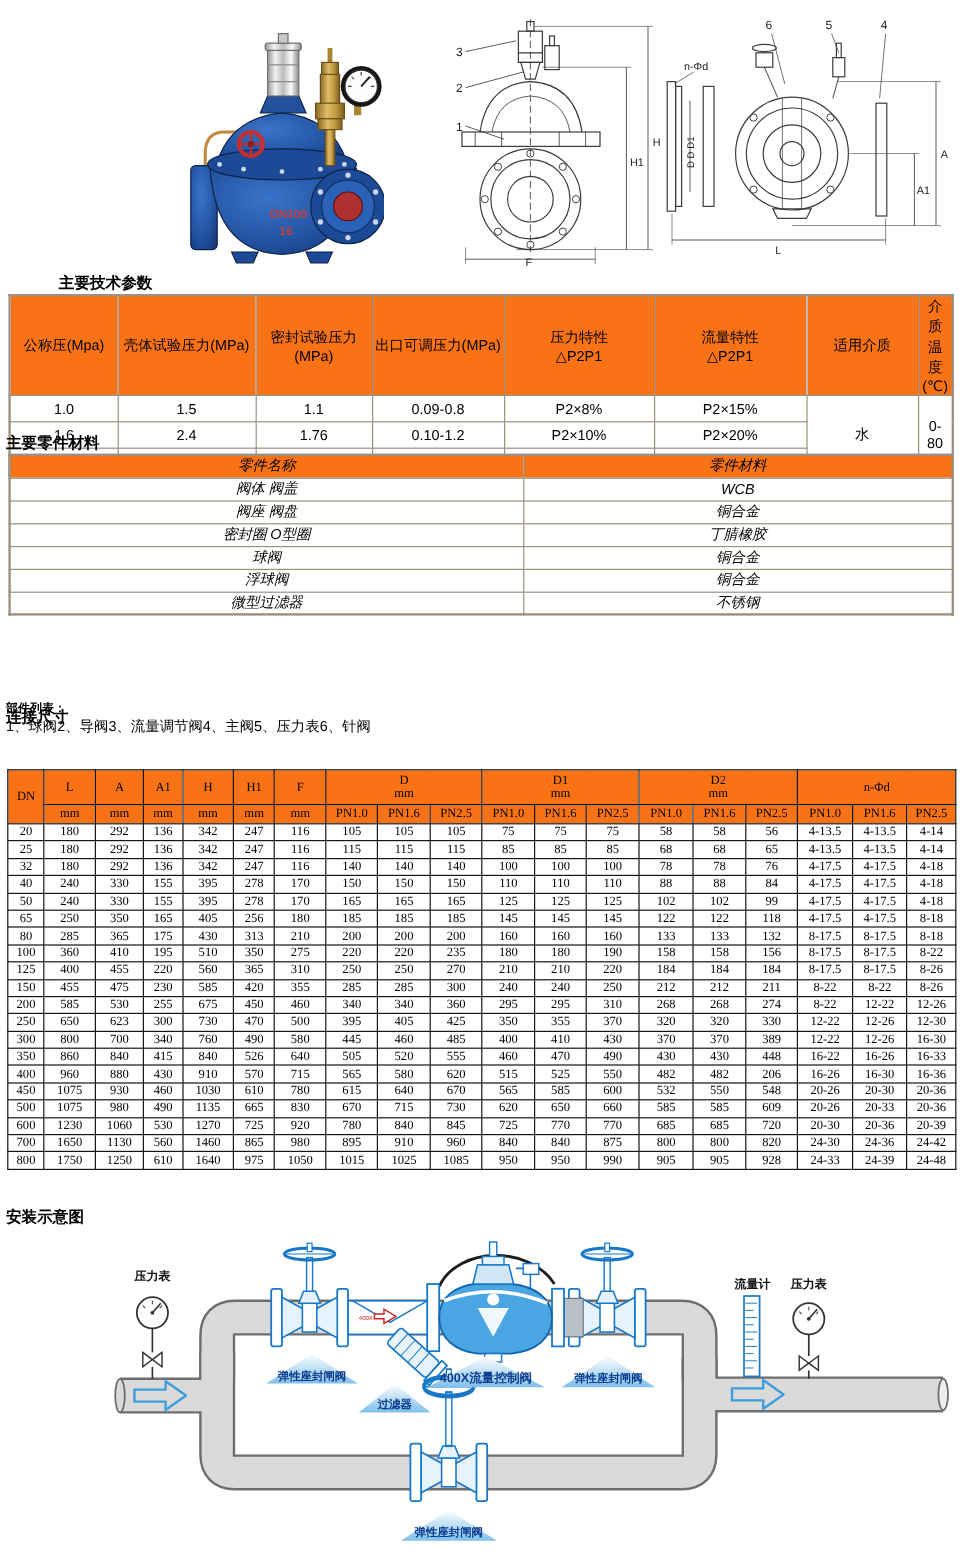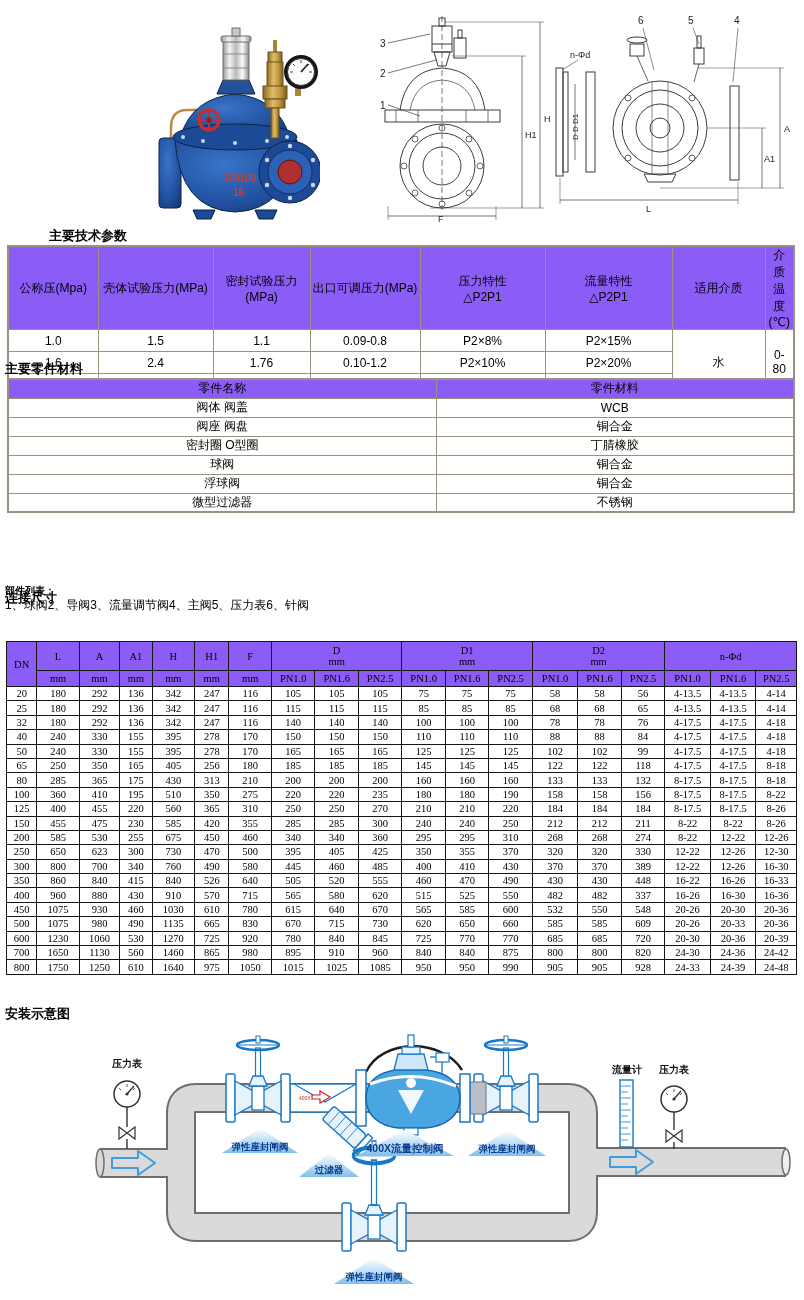--- a/index.html
+++ b/index.html
@@ -2,21 +2,21 @@
 <html><head>
 <meta charset="utf-8">
 <style>
   html,body{margin:0;padding:0;background:#fff;}
   .page{position:relative;width:804px;height:1300px;background:#fff;overflow:hidden;
         font-family:"Liberation Sans","DejaVu Sans",sans-serif;color:#000;}
   .sec{position:absolute;left:5px;margin:0;font-size:13px;font-weight:bold;white-space:nowrap;}
   table{border-collapse:collapse;table-layout:fixed;}
   .t1,.t2{position:absolute;left:7px;border:2px solid #9a9182;}
   .t1 th,.t1 td,.t2 th,.t2 td{border:1px solid #9a9182;text-align:center;font-size:12px;padding:0 2px;overflow:hidden;}
-  .t1 th,.t2 th,.t3 th{background:#8b5cf6;font-weight:normal;}
+  .t1 th,.t2 th,.t3 th{background:#f97316;font-weight:normal;}
   .t1 thead tr{height:42px;}
   .t1 tbody tr{height:22px;}
   .t2 tr{height:19px;}
   .t3{position:absolute;left:6px;border:1px solid #151515;}
   .t3 th,.t3 td{border:1px solid #151515;text-align:center;padding:0;overflow:hidden;
       font-family:"Liberation Serif","DejaVu Serif",serif;font-size:10.5px;}
   .t3 thead tr.r1{height:29px;}
   .t3 thead tr.r2{height:16px;}
   .t3 tbody tr{height:14.4px;}
   .parts{position:absolute;left:5px;top:583px;font-size:12px;line-height:15px;}
@@ -277,21 +277,21 @@
           <td>3.75</td>
           <td>2.75</td>
           <td>0.15-1.6</td>
           <td>P2×12%</td>
           <td>P2×25%</td>
         </tr>
       </tbody>
   </table>
 
   <h2 class="sec" style="top:360px;">主要零件材料</h2>
-  <table class="t2" style="top:378px;width:786px;">
+  <table class="t2" style="top:378px;width:786px;font-style:italic;">
     <colgroup>
         <col style="width:428px">
         <col style="width:358px">
       </colgroup>
     <thead>
         <tr id="mat-head">
           <th>零件名称</th>
           <th>零件材料</th>
         </tr>
       </thead>
@@ -690,21 +690,21 @@
           <td>570</td>
           <td>715</td>
           <td>565</td>
           <td>580</td>
           <td>620</td>
           <td>515</td>
           <td>525</td>
           <td>550</td>
           <td>482</td>
           <td>482</td>
-          <td>337</td>
+          <td>206</td>
           <td>16-26</td>
           <td>16-30</td>
           <td>16-36</td>
         </tr>
         <tr>
           <td>450</td>
           <td>1075</td>
           <td>930</td>
           <td>460</td>
           <td>1030</td>

